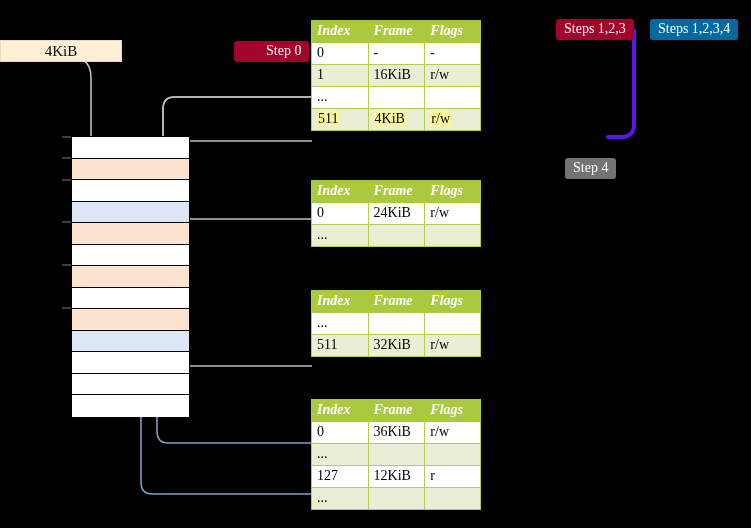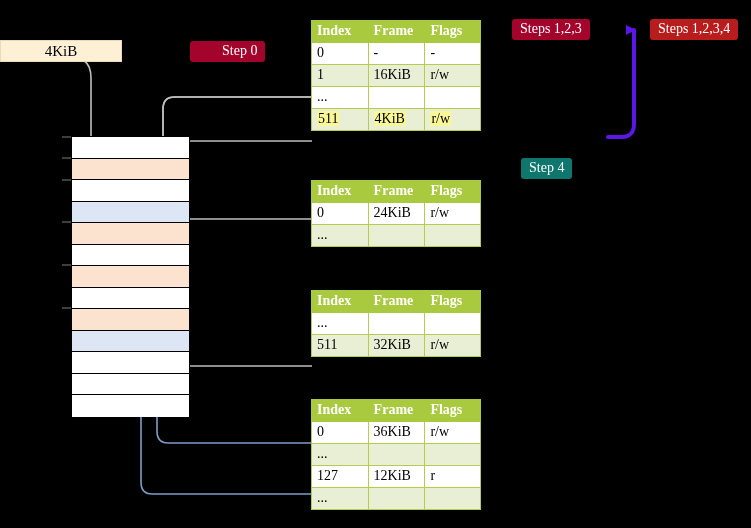--- a/index.html
+++ b/index.html
@@ -28,21 +28,21 @@
   
   .badge{
     position:absolute;
     color:#ffffff;
     font-size:14px;
     line-height:18px;
     padding:1px 8px 2px 8px;
     border-radius:3px;
     white-space:nowrap;
   }
-  .badge.red{background:#a4032c;}
+  .badge.red{background:#a4032c;margin-left:44px;}
   .badge.purple{background:#5b16e8;}
 
   
   .mem{
     position:absolute;
     border:1px solid #000;
     box-sizing:border-box;
     background:#ffffff;
   }
   .mem-row{
@@ -72,20 +72,21 @@
     font-weight:normal;
     vertical-align:middle;
     white-space:nowrap;
   }
   .ptable th{
     background:#a9cззf;
     background:#a9c93f;
     color:#ffffff;
     font-weight:bold;
     border:1px solid #a9c93f;
+    font-style:italic;
   }
   .ptable td.c0{width:57px;}
   .ptable td.c1{width:57px;}
   .ptable td.c2{width:56px;}
   .ptable th.c0{width:57px;}
   .ptable th.c1{width:57px;margin-left:22px;}
   .ptable th.c2{width:56px;}
   tr.alt td{background:#e9efd5;}
   tr.plain td{background:#ffffff;}
   .hl{background:#faf796;padding:0 1px;}
@@ -151,22 +152,22 @@
 
     <g fill="none" stroke="#5b16e8" stroke-width="4" stroke-linecap="round" stroke-linejoin="round">
       <path d="M608,137 L 622,137 C 630,137 634,132 634,124 L 634,30" marker-end="url(#ah-purple)"></path>
     </g>
   </svg>
 
   <div class="size-label" style="left:0px;top:40px;width:120px;">4KiB</div>
 
   <div class="badge red" style="left: 190px; top: 41px; background: rgb(164, 3, 44); padding-left: 32px;">Step 0</div>
   <div class="badge red" style="left: 512px; top: 19px; background: rgb(164, 3, 44);">Steps 1,2,3</div>
-  <div class="badge purple" style="left: 650px; top: 19px; background: #b91c1c;">Steps 1,2,3,4</div>
-  <div class="badge red" style="left: 521px; top: 158px; background: #0f766e;">Step 4</div>
+  <div class="badge purple" style="left: 650px; top: 19px; background: #0369a1;">Steps 1,2,3,4</div>
+  <div class="badge red" style="left: 521px; top: 158px; background: #737373;">Step 4</div>
 
   <div class="mem" id="memcol" style="left:71px;top:136px;width:119px;height:280px;">
       <div class="mem-row white"></div>
       <div class="mem-row orange"></div>
       <div class="mem-row white"></div>
       <div class="mem-row blue"></div>
       <div class="mem-row orange"></div>
       <div class="mem-row white"></div>
       <div class="mem-row orange"></div>
       <div class="mem-row white"></div>

